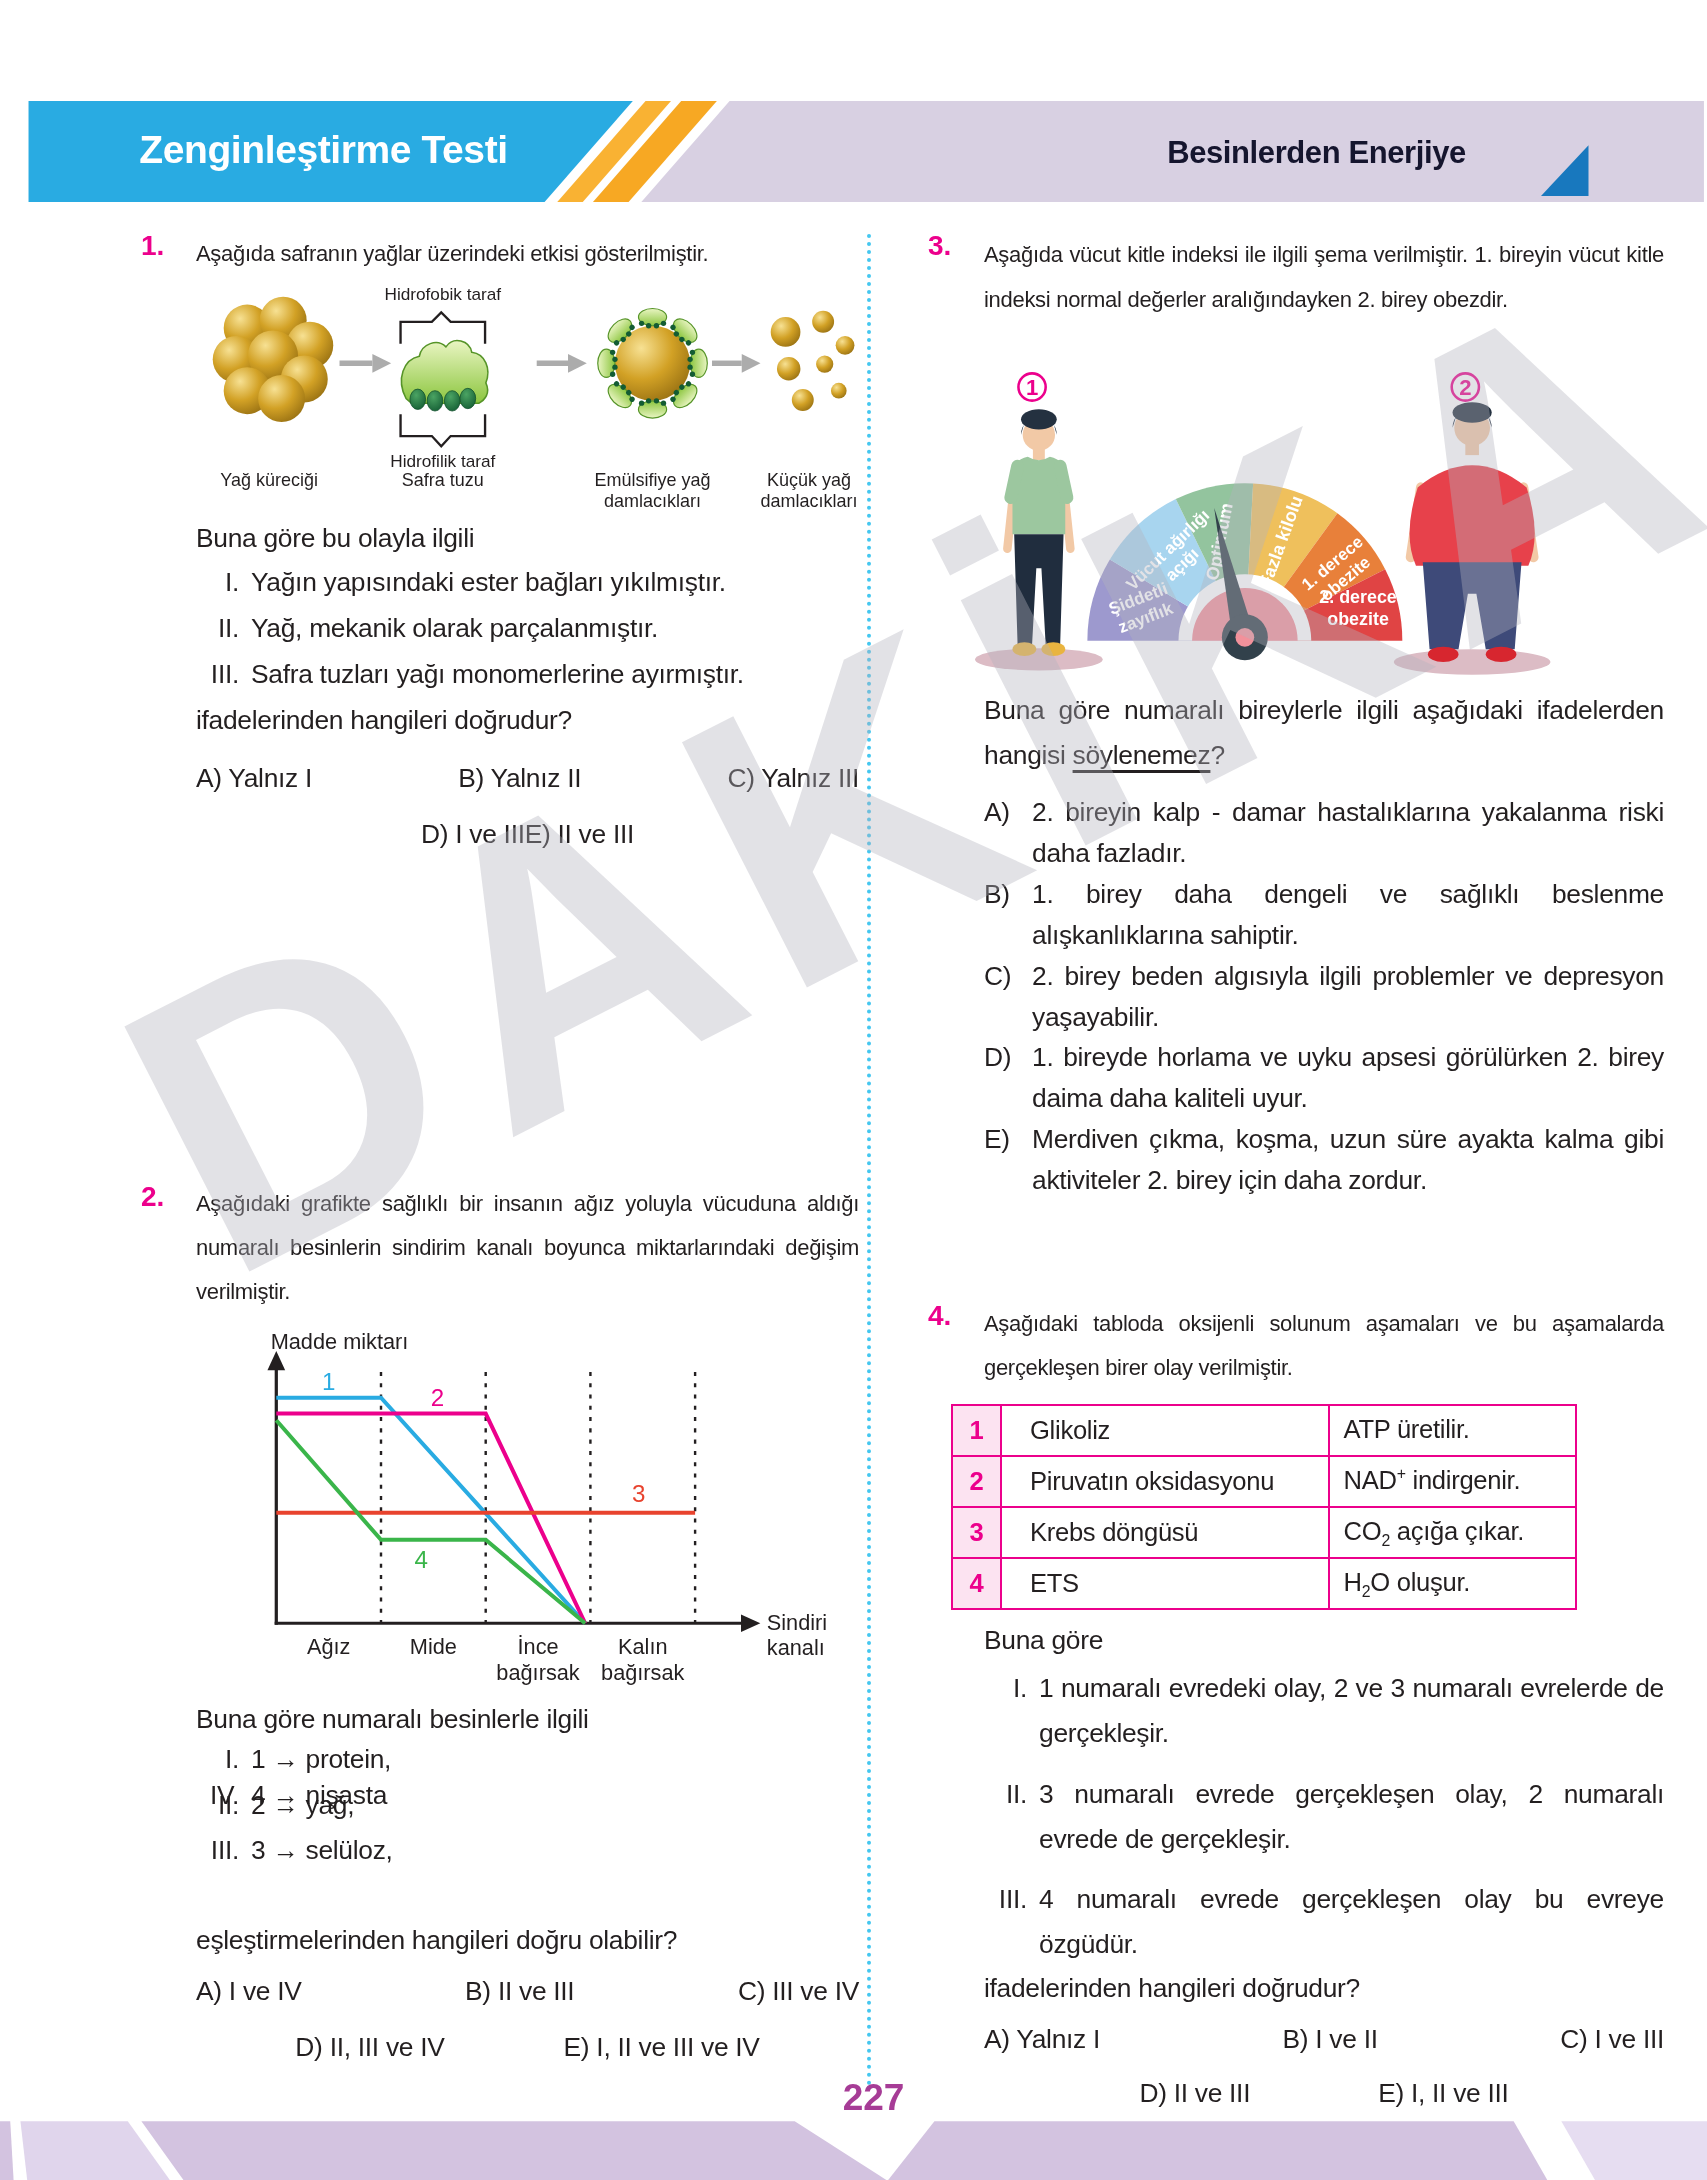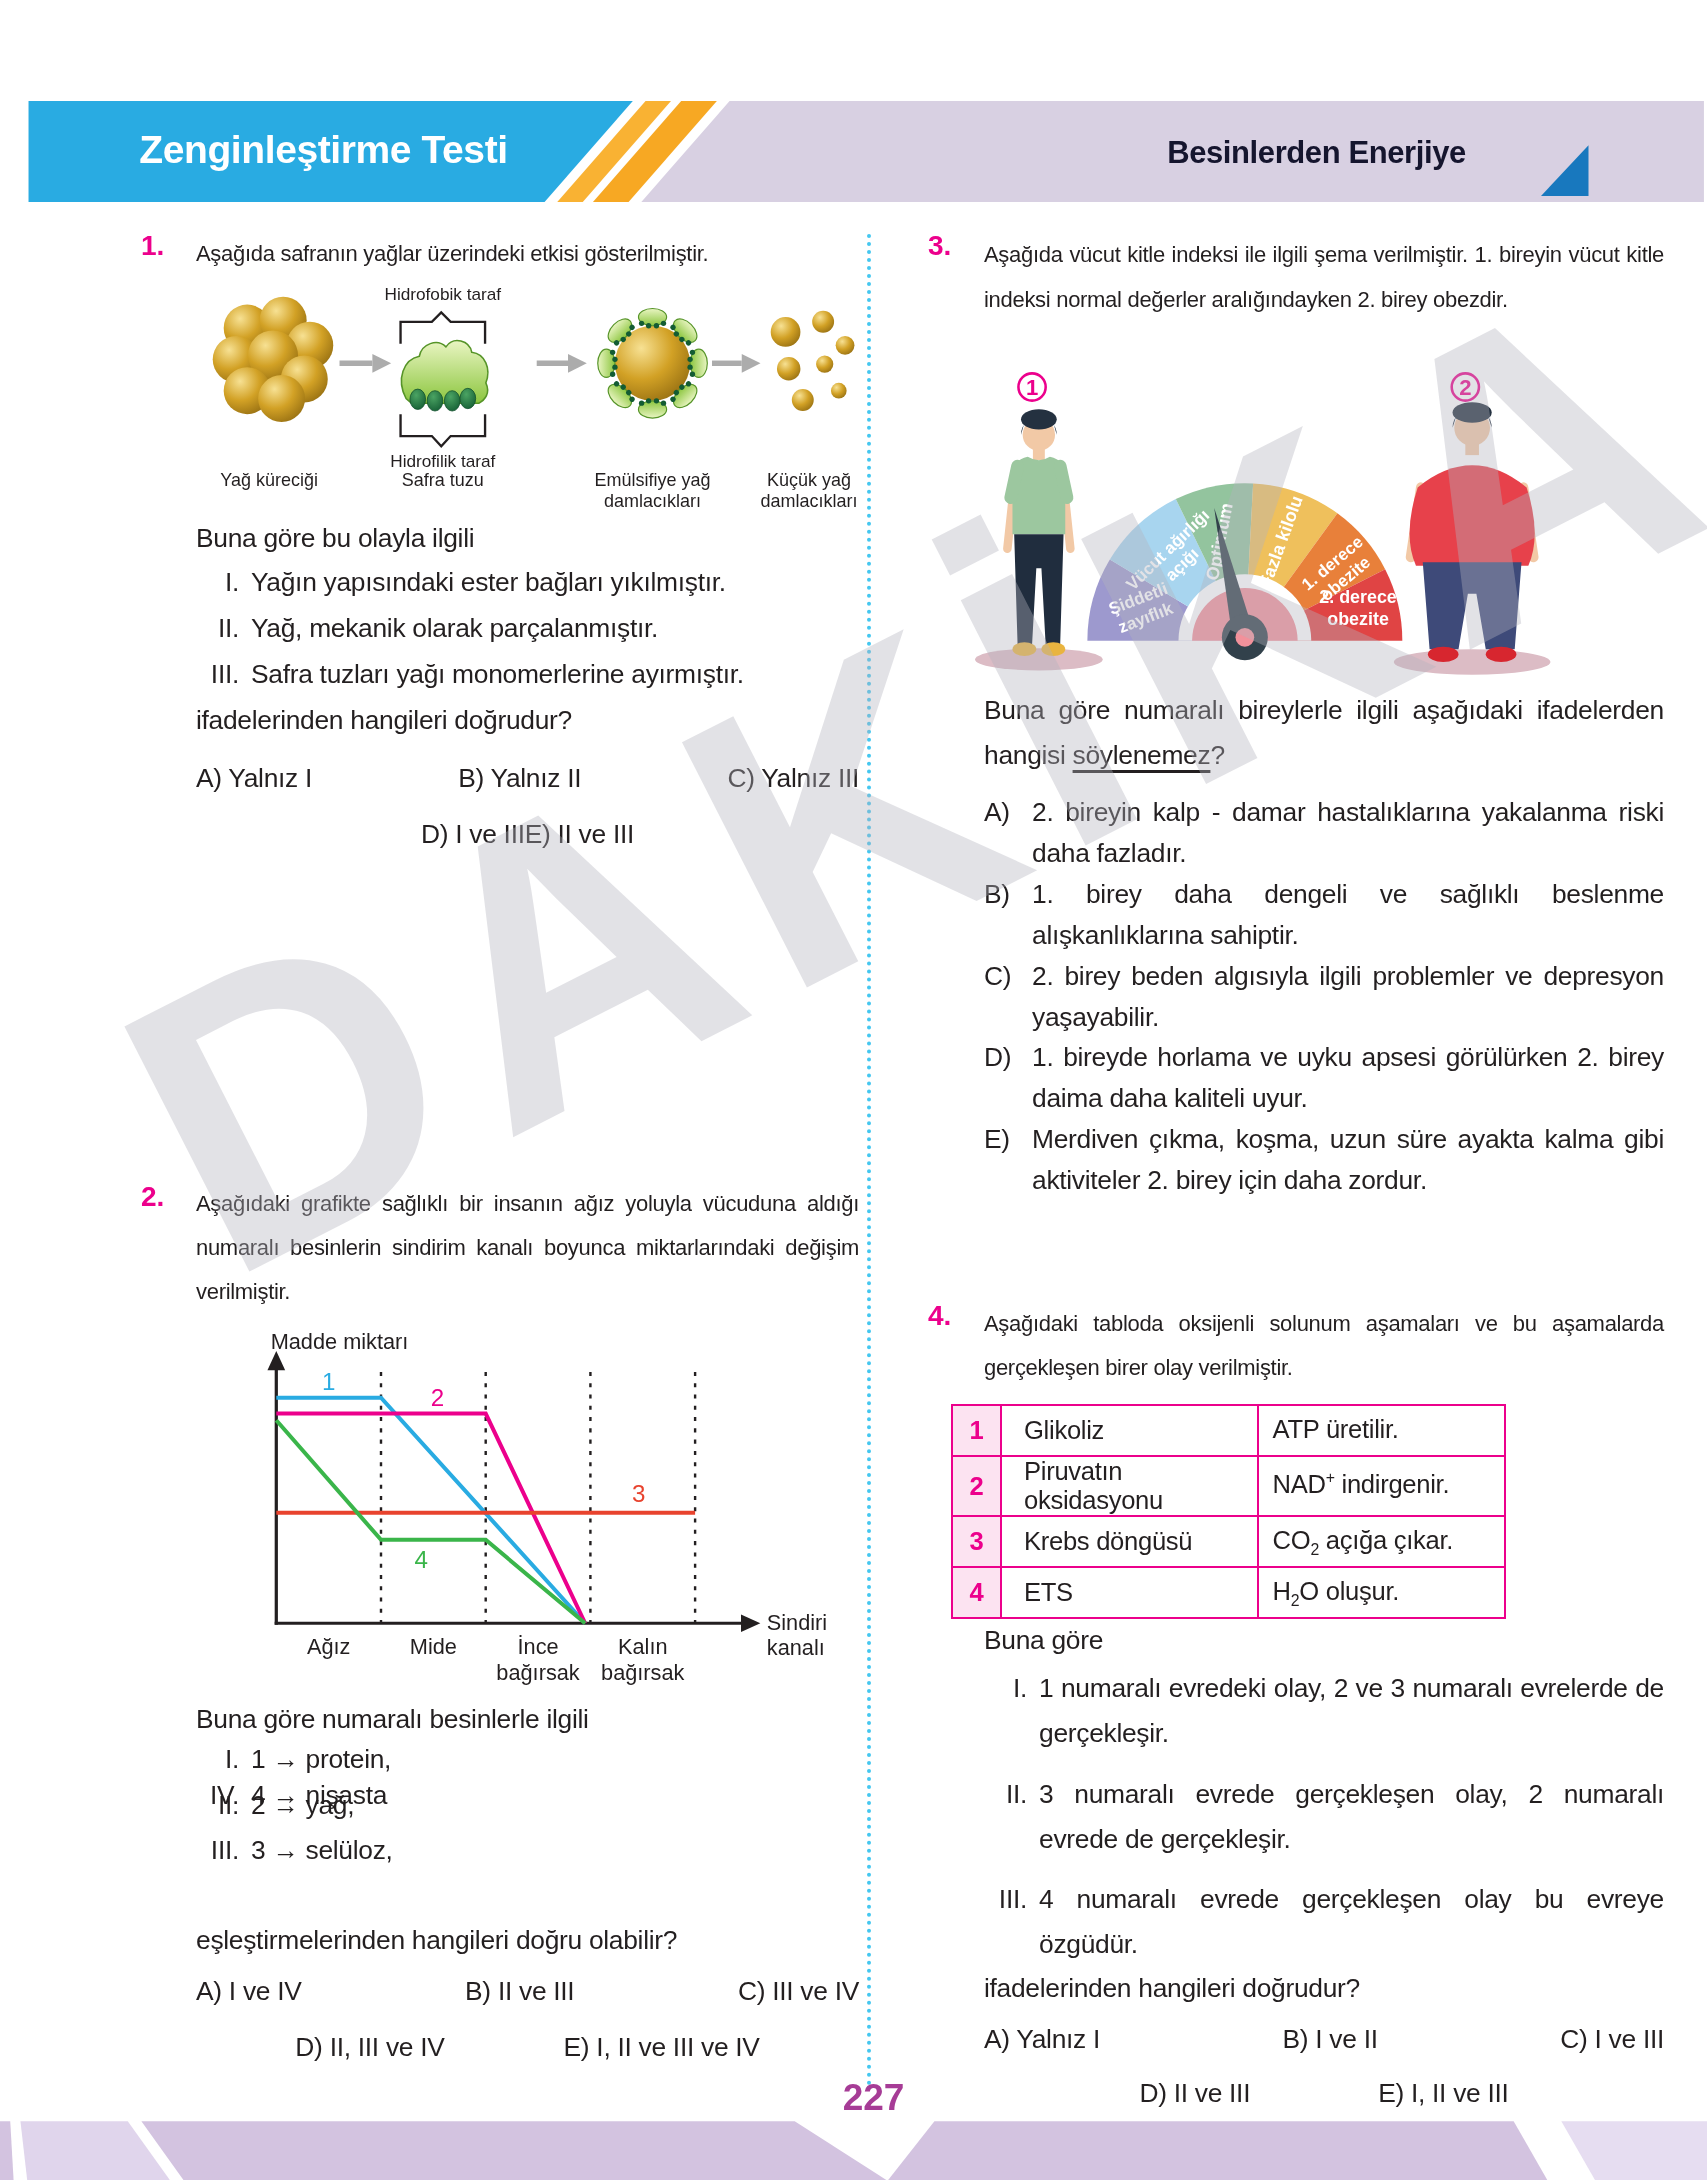--- a/index.html
+++ b/index.html
@@ -16,21 +16,21 @@
   .optrow.spread{justify-content:space-between}
   .optrow.center{justify-content:center}
   .opt2{display:flex;font-size:26.4px;line-height:41px;letter-spacing:-0.3px}
   .opt2 .ol{width:48px;flex:0 0 auto}
   .opt2 .ot{flex:1;text-align:justify}
   .divider{border-left:4.3px dotted #45C7F0}
   .u{text-decoration:underline;text-decoration-thickness:2.6px;text-underline-offset:6px}
   table.q4{border-collapse:collapse;font-size:25.6px;letter-spacing:-0.3px}
   table.q4 td{border:2.6px solid #EC008C;height:51px;vertical-align:middle}
   table.q4 td.num{background:#FCE3F1;color:#EC008C;font-weight:bold;text-align:center;width:49px}
-  table.q4 td.stage{width:257px;padding-left:22px}
+  table.q4 td.stage{width:328px;padding-left:28px}
   table.q4 td.event{width:247px;padding-left:13.6px}
   table.q4 sup{font-size:62%;vertical-align:super}
   table.q4 sub{font-size:62%;vertical-align:sub}
   svg text{font-family:"Liberation Sans",sans-serif}
   .watermark{position:absolute;left:-102px;top:545px;width:2044px;text-align:center;
     font-size:400px;font-weight:bold;letter-spacing:24px;color:rgba(178,178,188,0.38);
     transform:rotate(-27deg);pointer-events:none;z-index:9;white-space:nowrap}
   .hdr-title{position:absolute;left:102px;top:128px;width:443px;text-align:center;
     font-size:39px;font-weight:bold;color:#fff;letter-spacing:-0.4px}
   .hdr-topic{position:absolute;left:1107px;top:135px;width:419px;text-align:center;

